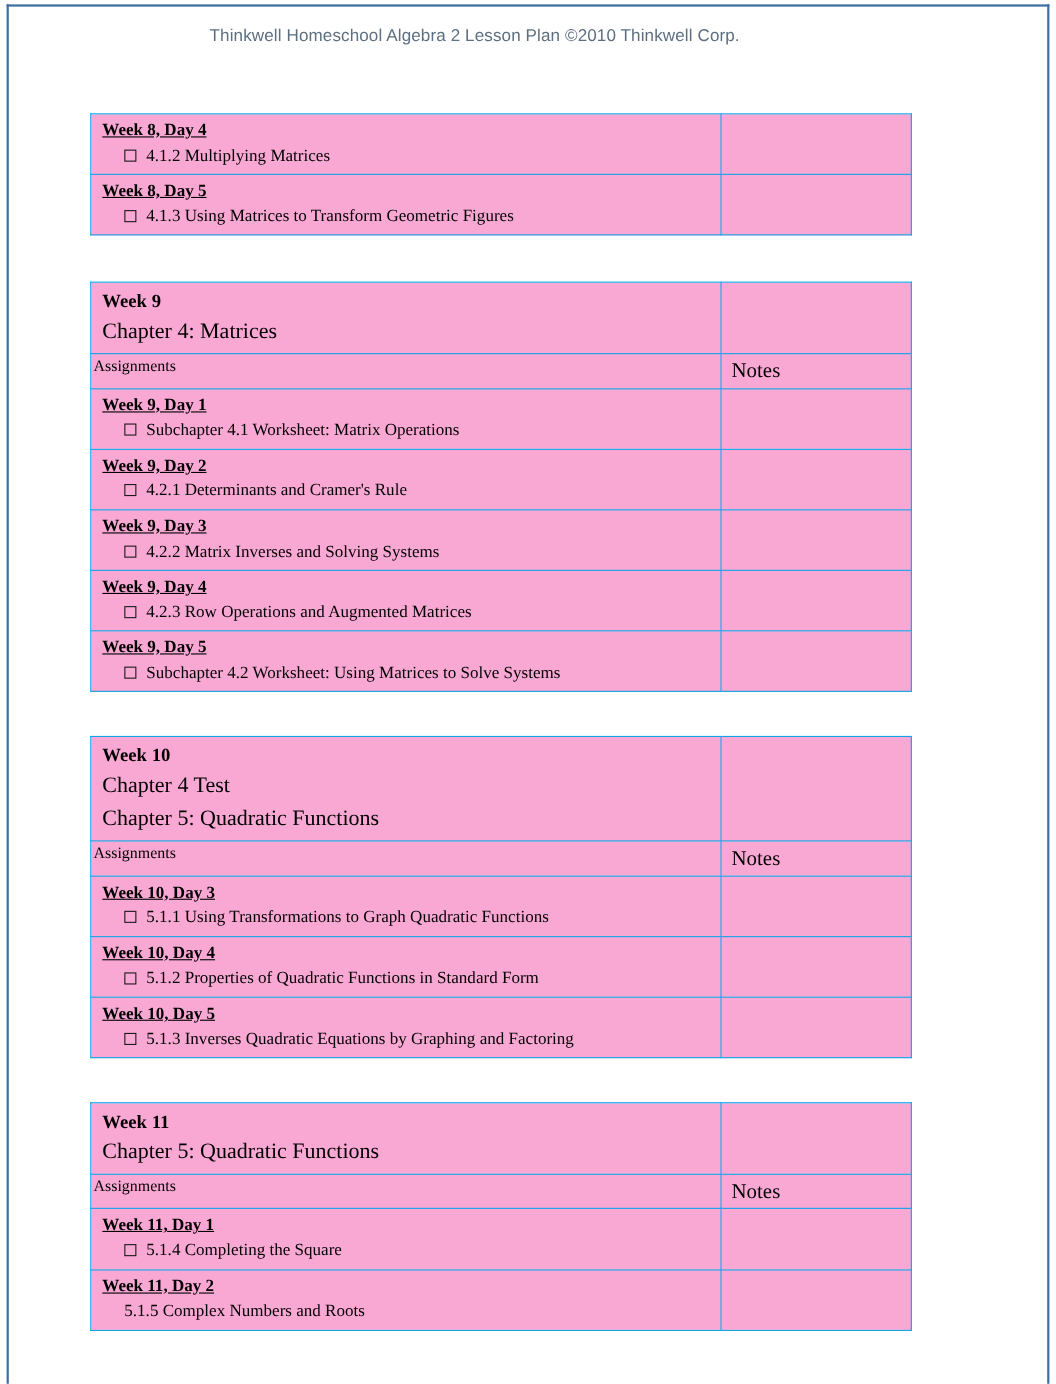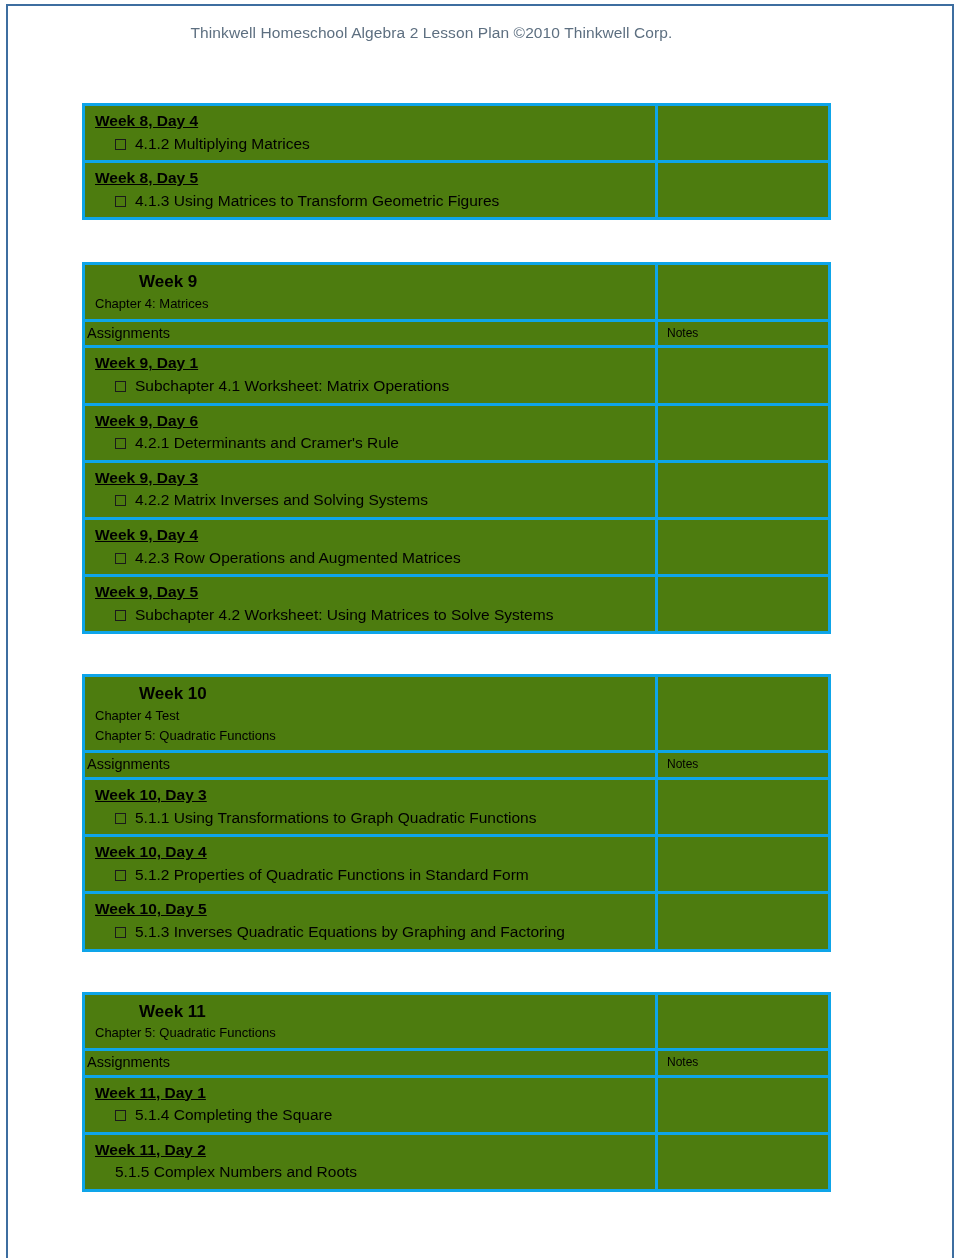--- a/index.html
+++ b/index.html
@@ -45,50 +45,50 @@
     width: 746px;
   }
 
   table.plan {
     width: 746px;
     border-collapse: collapse;
     table-layout: fixed;
     margin: 0 0 0 0;
   }
   table.plan td {
-    border: 3px solid #0ea5e9;
+    border: 1px solid #0ea5e9;
     padding: 0;
     vertical-align: top;
-    background: #4d7c0f;
+    background: #f9a8d4;
+    font-family: Liberation Serif, serif;
   }
   col.c-main { width: 573px; }
   col.c-notes { width: 173px; }
 
   .cell-main { padding: 3px 0 4px 8px; }
   .cell-notes { padding: 5px 0 4px 9px; font-size: 15px; line-height: 1.33; }
 
   .wk-title {
     font-weight: bold;
     font-size: 17px;
     line-height: 1.45;
     padding: 2px 0 0 2px;
-    margin-left: 44px;
   }
   .wk-sub {
-    font-size: 13px;
+    font-size: 20px;
     line-height: 1.45;
     padding: 0 0 1px 2px;
   }
   .assign-label {
     font-size: 14.5px;
     line-height: 1.35;
     padding: 2px 0 2px 2px;
   }
   .notes-label {
-    font-size: 12px;
+    font-size: 19px;
     line-height: 1.35;
     padding: 3px 0 2px 9px;
   }
 
   .day-label {
     font-weight: bold;
     font-size: 15.5px;
     text-decoration: underline;
     display: inline-block;
     line-height: 1.4;
@@ -193,21 +193,21 @@
                 <div class="task-line"><span class="chk"></span><span>Subchapter 4.1 Worksheet: Matrix Operations</span></div>
               </div>
             </td>
             <td>
               <div class="cell-notes"></div>
             </td>
           </tr>
           <tr>
             <td>
               <div class="cell-main">
-                <div><span class="day-label">Week 9, Day 6</span></div>
+                <div><span class="day-label">Week 9, Day 2</span></div>
                 <div class="task-line"><span class="chk"></span><span>4.2.1 Determinants and Cramer's Rule</span></div>
               </div>
             </td>
             <td>
               <div class="cell-notes"></div>
             </td>
           </tr>
           <tr>
             <td>
               <div class="cell-main">

